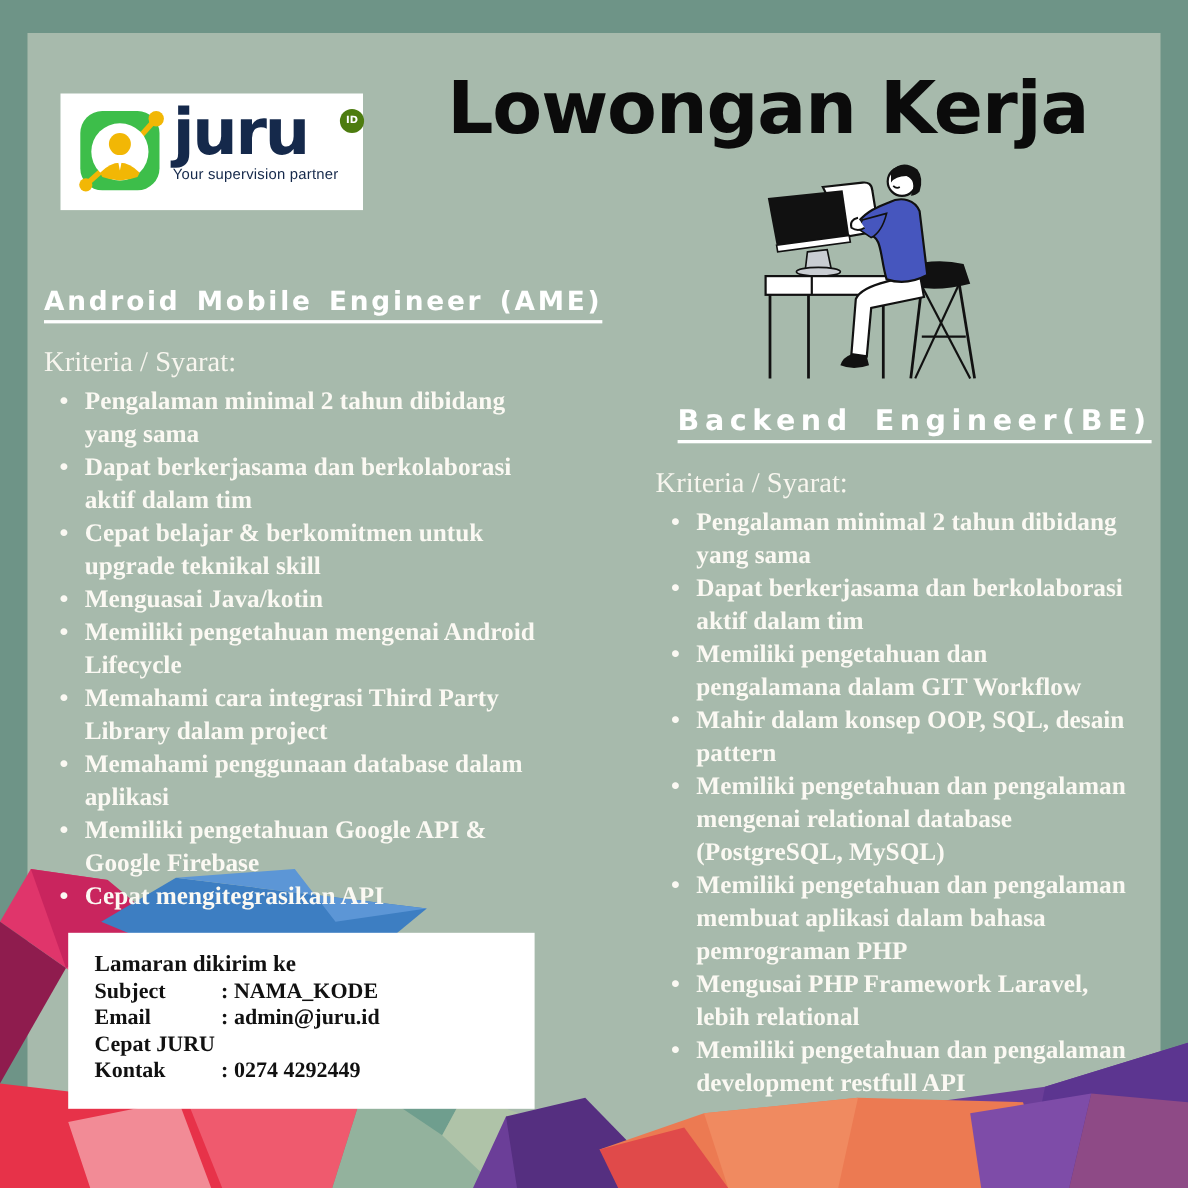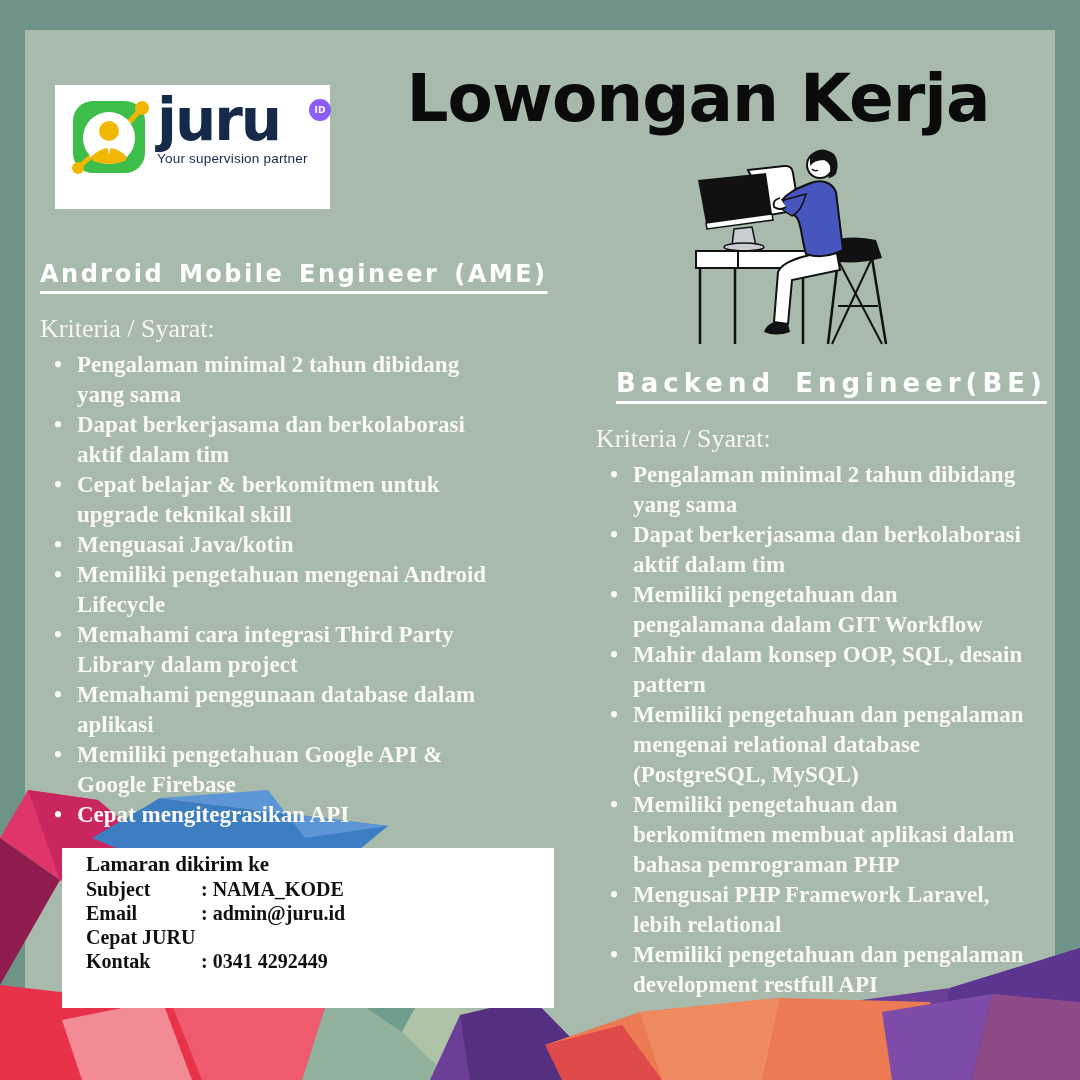--- a/index.html
+++ b/index.html
@@ -8,32 +8,32 @@
     background:#6E9487;
     font-family:"Liberation Serif", serif;
   }
   .inner-panel{
     position:absolute;left:25px;top:30px;width:1030px;height:1025px;
     background:#A7BAAC;z-index:0;
   }
   .decor{position:absolute;left:0;top:0;width:1080px;height:1080px;z-index:1;}
   
   .logo-box{
-    position:absolute;left:55px;top:85px;width:275px;height:124px;
+    position:absolute;left:55px;top:85px;width:275px;height:106px;
     background:#FFFFFF;z-index:3;display:flex;align-items:center;
   }
   .logo-icon{position:absolute;left:12px;top:10px;}
   .wordmark-wrap{position:absolute;left:102px;top:2px;width:170px;}
   .brand-word{
     font-family:"DejaVu Sans", sans-serif;font-weight:bold;
     font-size:58px;color:#15294B;letter-spacing:-2px;line-height:66px;
   }
   .id-badge{
     position:absolute;right:-4px;top:12px;width:22px;height:22px;border-radius:50%;
-    background:#8b5cf6;color:#fff;font-family:"DejaVu Sans", sans-serif;
+    background:#4d7c0f;color:#fff;font-family:"DejaVu Sans", sans-serif;
     font-size:9px;font-weight:bold;display:flex;align-items:center;justify-content:center;
   }
   .tagline{
     font-family:"Liberation Sans", sans-serif;font-size:13.5px;color:#15294B;
     margin-top:-2px;letter-spacing:.2px;
   }
   
   .page-title{
     position:absolute;left:398px;top:60px;width:600px;z-index:2;
     font-family:"DejaVu Sans", sans-serif;font-weight:bold;
@@ -58,22 +58,22 @@
     position:relative;padding-left:37px;font-weight:bold;font-size:23px;line-height:30px;
     color:#FBF9F3;margin-bottom:0px;
   }
   ul.reqs li::before{
     content:"•";position:absolute;left:14px;top:0;font-size:23px;color:#FBF9F3;
   }
   .ame ul.reqs{width:452px;}
   .be  ul.reqs{width:432px;}
   
   .contact-card{
-    position:absolute;left:62px;top:848px;width:492px;height:160px;background:#FFFFFF;
-    z-index:3;padding:4px 0 0 24px;box-sizing:border-box;color:#111;
+    position:absolute;left:62px;top:848px;width:424px;height:160px;background:#FFFFFF;
+    z-index:3;padding:16px 0 0 24px;box-sizing:border-box;color:#111;
   }
   .contact-heading{font-weight:bold;font-size:21px;line-height:25px;}
   .contact-row{display:flex;font-weight:bold;font-size:20px;line-height:24px;}
   .contact-label{width:115px;flex:none;}
   .contact-value{white-space:pre-line;}
   .contact-value .line2{display:block;padding-left:11px;}
 </style>
 </head>
 <body>
 
@@ -185,37 +185,37 @@
 
   <div class="section be">
     <div class="position-title">Backend Engineer(BE)</div>
     <div class="criteria">Kriteria / Syarat:</div>
     <ul class="reqs">
       <li>Pengalaman minimal 2 tahun dibidang yang sama</li>
       <li>Dapat berkerjasama dan berkolaborasi aktif dalam tim</li>
       <li>Memiliki pengetahuan dan pengalamana dalam GIT Workflow</li>
       <li>Mahir dalam konsep OOP, SQL, desain pattern</li>
       <li>Memiliki pengetahuan dan pengalaman mengenai relational database (PostgreSQL, MySQL)</li>
-      <li>Memiliki pengetahuan dan berkomitmen membuat aplikasi dalam bahasa pemrograman PHP</li>
+      <li>Memiliki pengetahuan dan pengalaman membuat aplikasi dalam bahasa pemrograman PHP</li>
       <li>Mengusai PHP Framework Laravel, lebih relational</li>
       <li>Memiliki pengetahuan dan pengalaman development restfull API</li>
     </ul>
   </div>
 
   <div class="contact-card">
     <div class="contact-heading">Lamaran dikirim ke</div>
     <div class="contact-row">
       <span class="contact-label">Subject</span>
       <span class="contact-value">: NAMA_KODE</span>
     </div>
     <div class="contact-row">
       <span class="contact-label">Email</span>
       <span class="contact-value">: admin@juru.id</span>
     </div>
     <div class="contact-row">
       <span class="contact-label">Cepat JURU</span>
     </div>
     <div class="contact-row">
       <span class="contact-label">Kontak</span>
-      <span class="contact-value">: 0341 4292449</span>
+      <span class="contact-value">: 0274 4292449</span>
     </div>
   </div>
 </div>
 
 </body></html>

